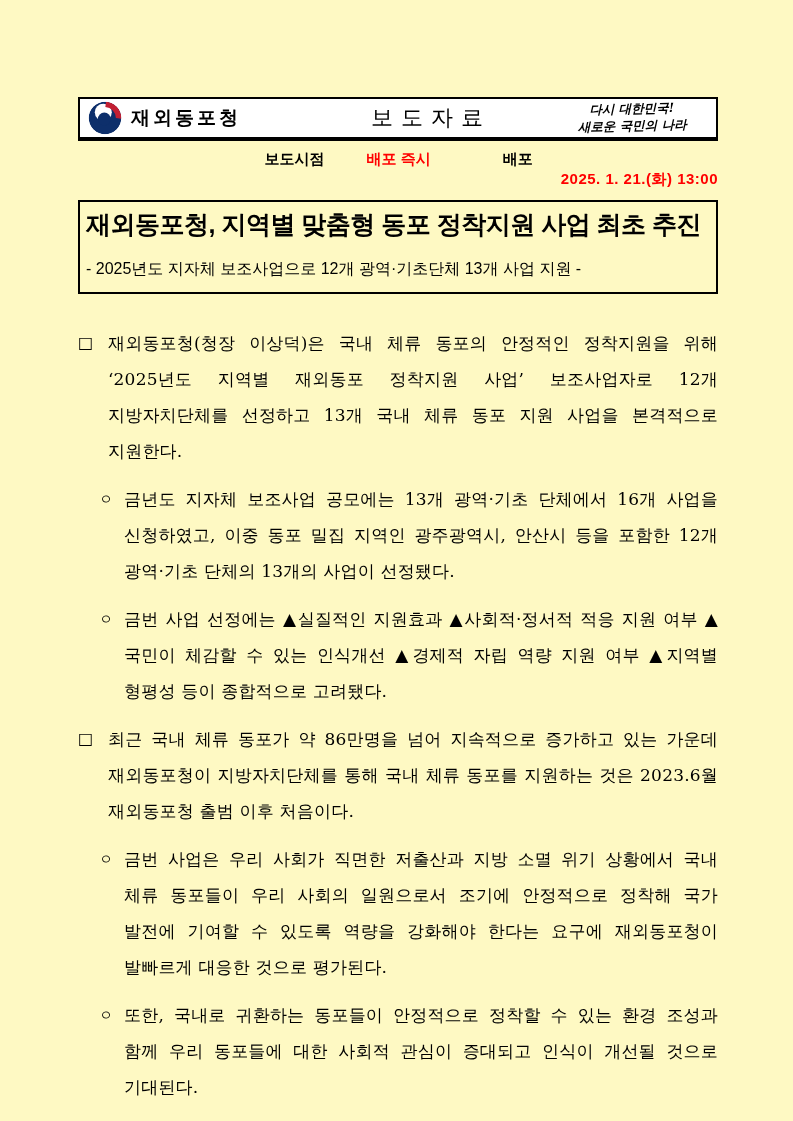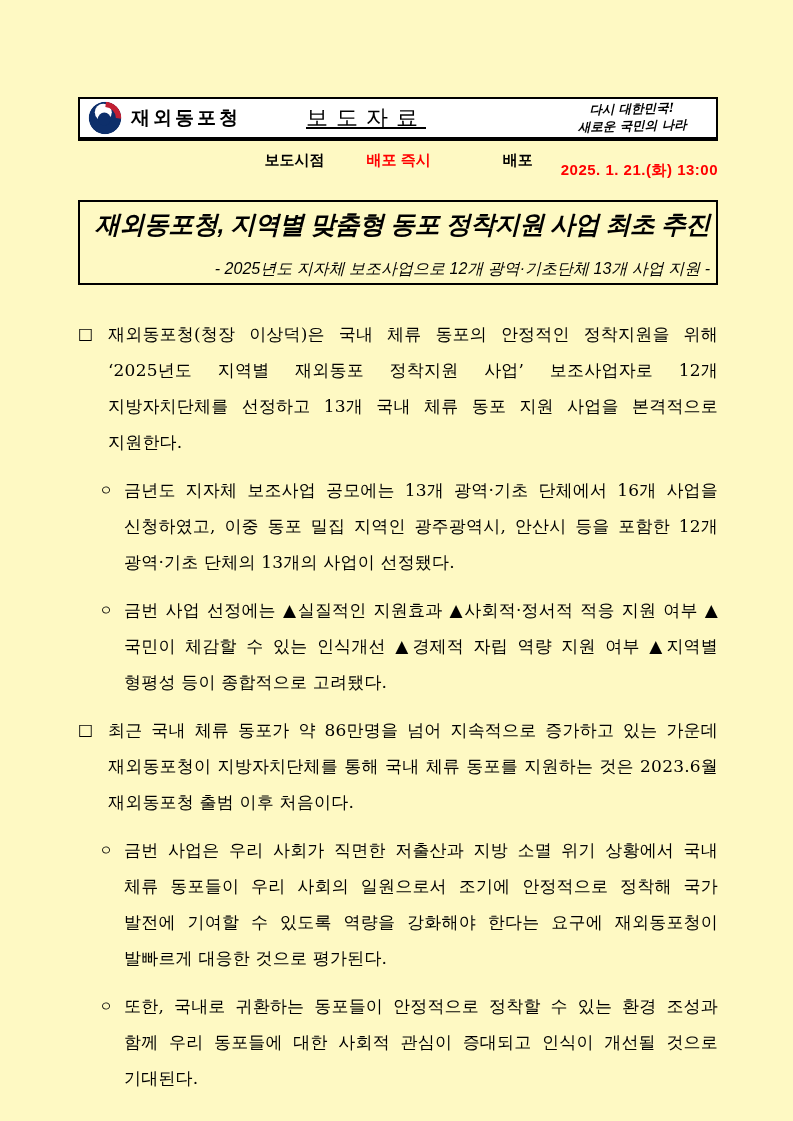--- a/index.html
+++ b/index.html
@@ -15,42 +15,42 @@
   
   .masthead {
     display:flex; align-items:center; height:44px;
     border:2px solid #000; border-bottom-width:4px; padding:0 8px;
     background:#fff;
   }
   .brand { display:flex; align-items:center; gap:9px; width:218px; }
   .logo { width:34px; height:34px; display:inline-block; }
   .logo svg { display:block; width:100%; height:100%; }
   .agency { font-size:19px; font-weight:600; letter-spacing:3px; white-space:nowrap; }
-  .doctype { flex:1; font-size:22px; font-weight:500; letter-spacing:8px;text-decoration:underline; }
+  .doctype { flex:1; text-align:center; font-size:22px; font-weight:500; letter-spacing:8px; }
   .slogan {
     width:152px; text-align:center; font-style:italic; font-weight:700;
     font-size:12.5px; line-height:1.35; transform:rotate(-1.5deg);
     font-family:"DejaVu Serif","Liberation Serif",serif;
   }
 
   
   .release-row {
-    display:flex; justify-content:flex-end; align-items:center;
+    display:flex; justify-content:flex-end; align-items:flex-start;
     margin-top:9px; font-family:"Liberation Sans","DejaVu Sans",sans-serif;
     font-size:15px; font-weight:700; height:20px;
   }
   .ri-time-label { margin-right:42px; }
   .ri-time-value { color:var(--red); margin-right:72px; }
   .ri-dist-label { margin-right:28px; }
   .ri-dist-value { color:var(--red); letter-spacing:0.5px;margin-top:20px; }
 
   
   .title-box {
-    margin-top:30px; border:2px solid #000; text-align:right;
-    padding:8px 6px 4px; font-family:"Liberation Sans","DejaVu Sans",sans-serif;font-style:italic;
+    margin-top:30px; border:2px solid #000; text-align:left;
+    padding:8px 6px 13px; font-family:"Liberation Sans","DejaVu Sans",sans-serif;
   }
   .title-box h1 { font-size:25px; line-height:1.15; font-weight:800; letter-spacing:-0.5px; }
   .title-box .subtitle { font-size:16px; line-height:1.25; font-weight:400; margin-top:20px; }
 
   
   .body { margin-top:31px; }
   .para { display:flex; align-items:flex-start; margin-bottom:12px; font-size:17px; line-height:36px; }
   .para .bullet { flex:0 0 30px; font-size:16px; }
   .para.lvl2 { padding-left:21px; }
   .para.lvl2 .bullet { flex:0 0 25px; font-size:14px; }

